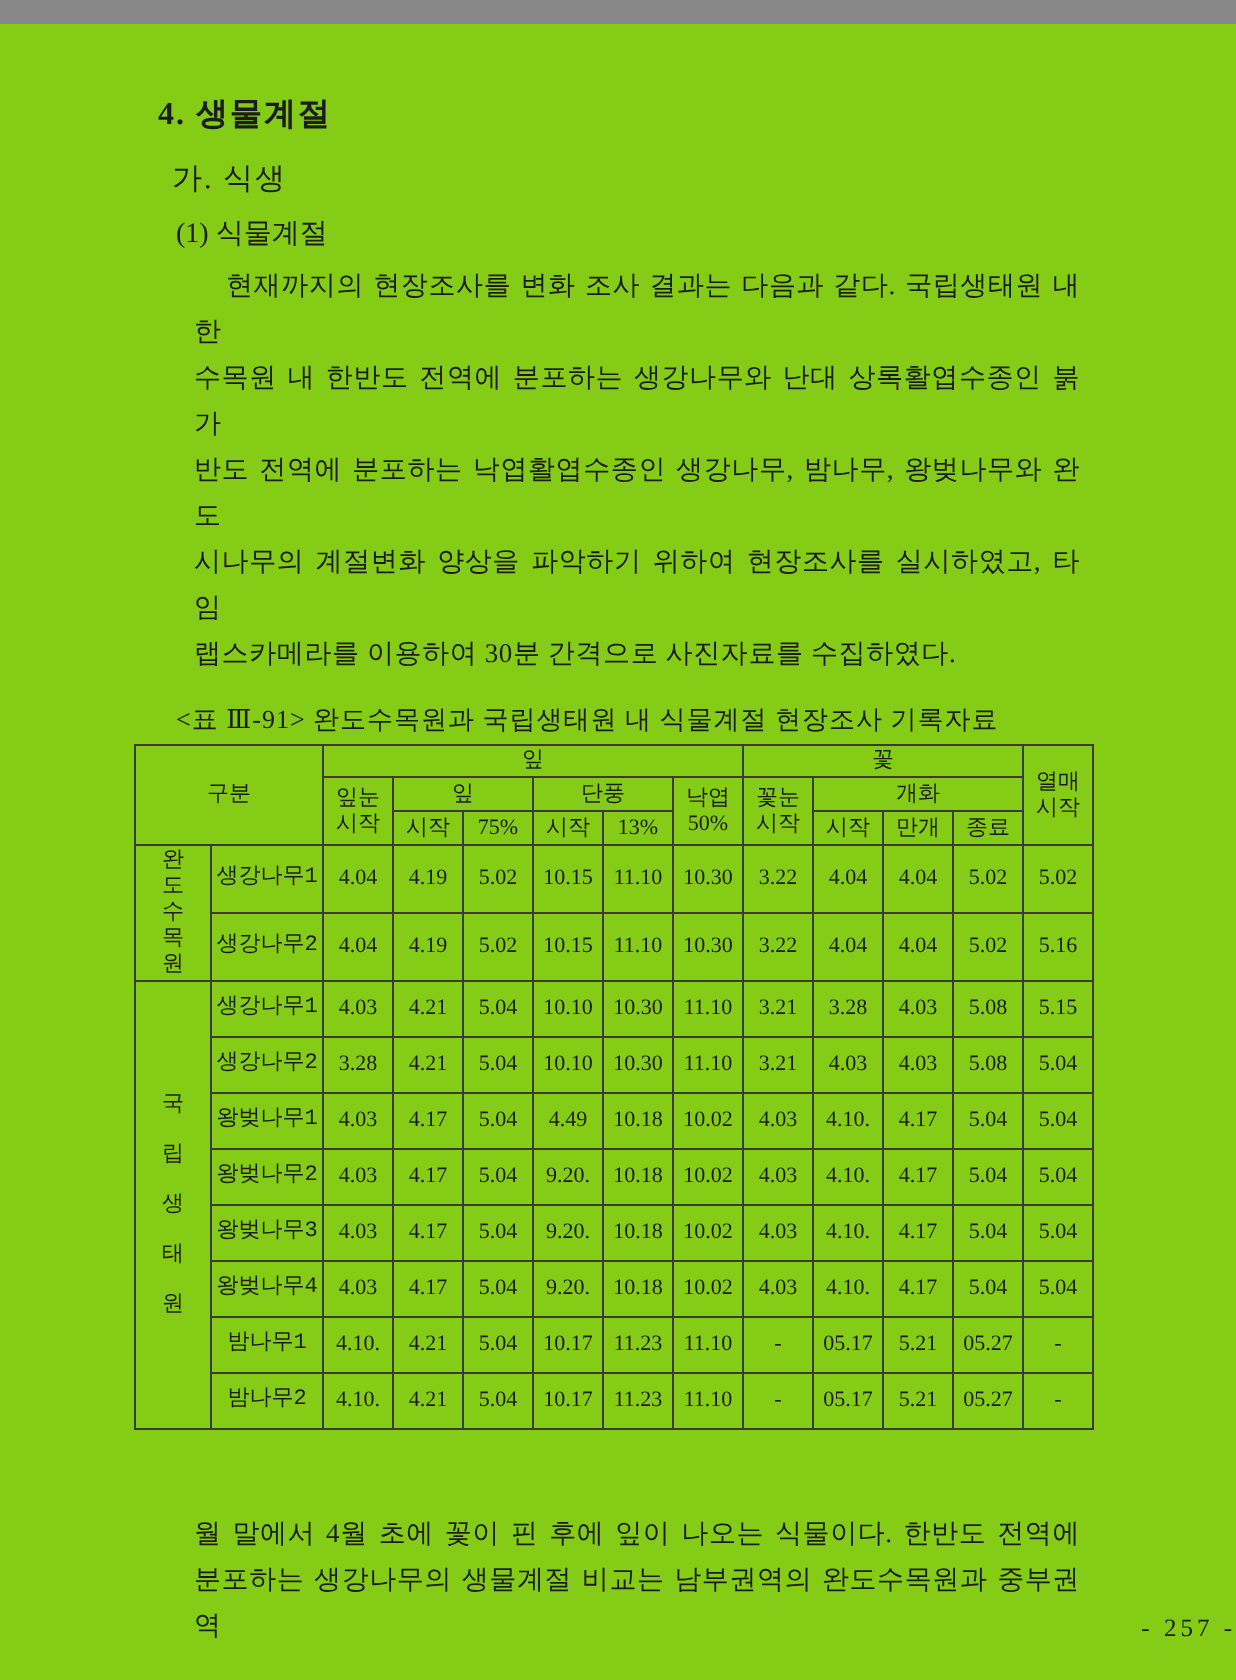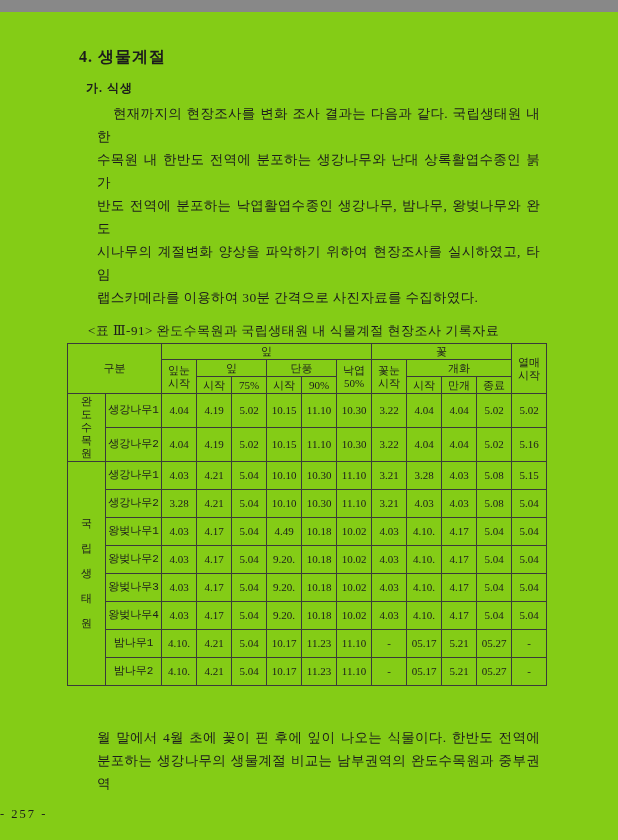--- a/index.html
+++ b/index.html
@@ -3,21 +3,21 @@
 <meta charset="utf-8">
 <style>
   * { margin:0; padding:0; box-sizing:border-box; }
   html,body { background:#888; }
   .page {
     width:618px; height:840px; background:#84cc16; margin:12px auto;
     font-family:"Liberation Serif","DejaVu Serif",serif; color:#1c1c1c;
     position:relative; padding:35px 0 0 67px; overflow:hidden;
   }
   .h1 { font-size:16px; font-weight:bold; margin-left:12px; letter-spacing:1px; }
-  .h2 { font-size:12px; font-weight:bold; margin-left:19px; margin-top:12px; letter-spacing:1px; }
+  .h2 { font-size:15px; font-weight:normal; margin-left:19px; margin-top:12px; letter-spacing:1px; }
   .h3 { font-size:14px; margin-left:21px; margin-top:9px; }
   .para { width:443px; margin-left:30px; margin-top:5px; font-size:13.5px; }
   .para .line { line-height:23px; text-align:justify; text-align-last:justify; letter-spacing:0.3px; }
   .para .line.first { text-indent:16px; }
   .para .line.last { text-align-last:left; }
   .caption { font-size:13px; margin-left:21px; margin-top:13px; margin-bottom:3px; letter-spacing:0.5px; }
   table.phen { border-collapse:collapse; table-layout:fixed; width:479px; }
   table.phen td {
     border:1px solid #3a3a3a; text-align:center; vertical-align:middle;
     font-size:11px; line-height:13px; padding:1px 0; overflow:hidden;
@@ -27,31 +27,32 @@
   tr.hr3 td { height:17px; }
   tr.g1row td { height:34px; }
   tr.g2row td { height:28px; }
   td.rowlabel { font-size:10.5px;font-family:Liberation Mono, monospace; }
   td.groupcell { padding:0; }
   .vtext { display:inline-block; width:1.05em; word-break:break-all; font-size:11px; }
   .vtext.tight { line-height:13px; }
   .vtext.loose { line-height:25px; }
   .para2 { margin-top:40px; }
   .pagenum {
-    position:absolute; left:0; right:0; bottom:30px; text-align:left;
+    position:absolute; left:0; right:0; bottom:30px; text-align:right;
     font-size:12.5px; letter-spacing:2px;
   }
 </style>
 </head>
 <body>
 
 <div class="page">
 
   <div class="h1">4. 생물계절</div>
   <div class="h2">가. 식생</div>
+  <div class="h3">(1) 식물계절</div>
 
   <div class="para">
     <div class="line first">현재까지의 현장조사를 변화 조사 결과는 다음과 같다. 국립생태원 내 한</div>
     <div class="line">수목원 내 한반도 전역에 분포하는 생강나무와 난대 상록활엽수종인 붉가</div>
     <div class="line">반도 전역에 분포하는 낙엽활엽수종인 생강나무, 밤나무, 왕벚나무와 완도</div>
     <div class="line">시나무의 계절변화 양상을 파악하기 위하여 현장조사를 실시하였고, 타임</div>
     <div class="line last">랩스카메라를 이용하여 30분 간격으로 사진자료를 수집하였다.</div>
   </div>
 
   <div class="caption">&lt;표 Ⅲ-91&gt; 완도수목원과 국립생태원 내 식물계절 현장조사 기록자료</div>
@@ -84,21 +85,21 @@
         <td colspan="2">잎</td>
         <td colspan="2">단풍</td>
         <td rowspan="2">낙엽 50%</td>
         <td rowspan="2">꽃눈 시작</td>
         <td colspan="3">개화</td>
       </tr>
       <tr class="hr3">
         <td>시작</td>
         <td>75%</td>
         <td>시작</td>
-        <td>90%</td>
+        <td>13%</td>
         <td>시작</td>
         <td>만개</td>
         <td>종료</td>
       </tr>
 
       <tr class="g1row">
         <td rowspan="2" class="groupcell"><span class="vtext tight">완도수목원</span></td>
         <td class="rowlabel">생강나무1</td>
         <td>4.04</td>
         <td>4.19</td>

